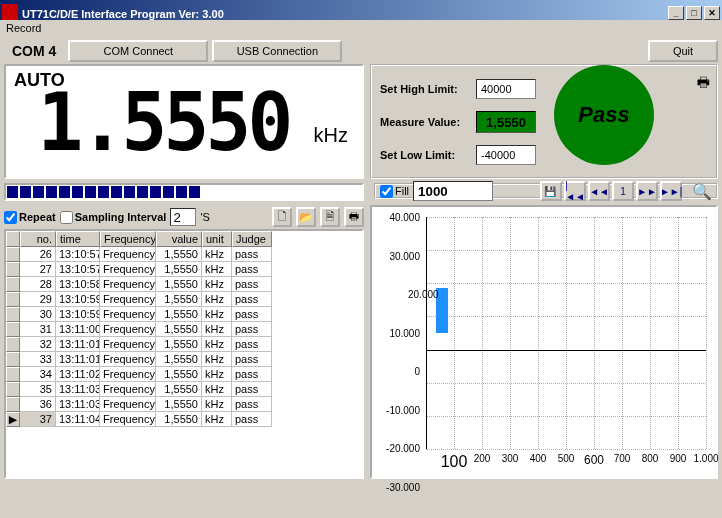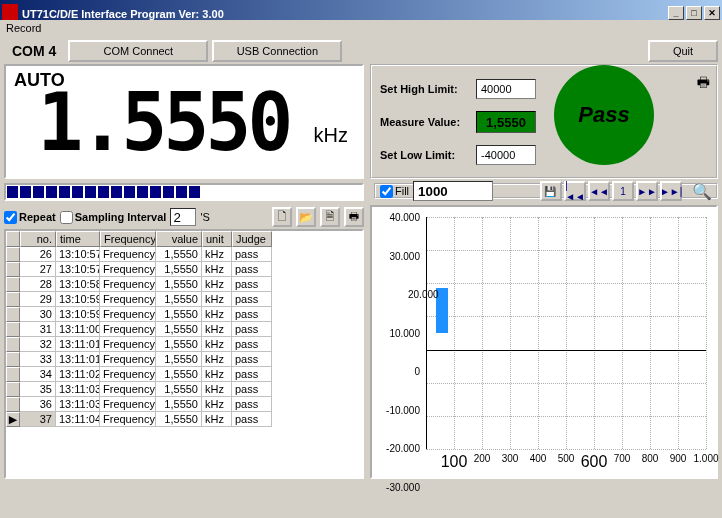--- a/index.html
+++ b/index.html
@@ -443,21 +443,21 @@
         <div class="gridline-v" style="left: 60%;"></div>
         <div class="gridline-v" style="left: 70%;"></div>
         <div class="gridline-v" style="left: 80%;"></div>
         <div class="gridline-v" style="left: 90%;"></div>
         <div class="gridline-v" style="left: 100%;"></div>
         <div style="position: absolute; top: 100%; left: 10%; transform: translateX(-50%); font-size: 16px; margin-top: 4px;">100</div>
         <div style="position: absolute; top: 100%; left: 20%; transform: translateX(-50%); font-size: 10px; margin-top: 4px;">200</div>
         <div style="position: absolute; top: 100%; left: 30%; transform: translateX(-50%); font-size: 10px; margin-top: 4px;">300</div>
         <div style="position: absolute; top: 100%; left: 40%; transform: translateX(-50%); font-size: 10px; margin-top: 4px;">400</div>
         <div style="position: absolute; top: 100%; left: 50%; transform: translateX(-50%); font-size: 10px; margin-top: 4px;">500</div>
-        <div style="position: absolute; top: 100%; left: 60%; transform: translateX(-50%); font-size: 16px; margin-top: 4px;">600</div>
+        <div style="position: absolute; top: 100%; left: 60%; transform: translateX(-50%); font-size: 12px; margin-top: 4px;">600</div>
         <div style="position: absolute; top: 100%; left: 70%; transform: translateX(-50%); font-size: 10px; margin-top: 4px;">700</div>
         <div style="position: absolute; top: 100%; left: 80%; transform: translateX(-50%); font-size: 10px; margin-top: 4px;">800</div>
         <div style="position: absolute; top: 100%; left: 90%; transform: translateX(-50%); font-size: 10px; margin-top: 4px;">900</div>
         <div style="position: absolute; top: 100%; left: 100%; transform: translateX(-50%); font-size: 10px; margin-top: 4px;">1.000</div>
         <div class="axis" style="left: 0px; right: 0px; top: 57.1429%; height: 1px;"></div>
         <div class="axis" style="top: 0px; bottom: 0px; left: 0px; width: 1px;"></div>
         <div class="chart-bar" style="left: 3.7%; top: 30.5625%; height: 19.4375%;"></div>
       </div>
       <div class="ylabel" style="top: calc(0% + 10px);">40.000</div>
       <div class="ylabel" style="top: calc(14.2857% + 10px);">30.000</div>

